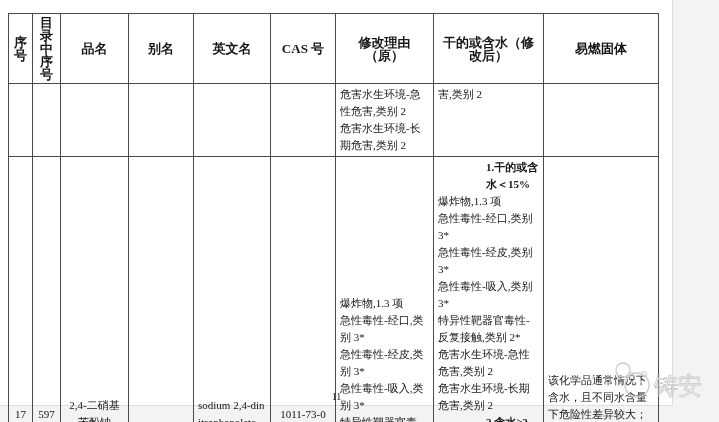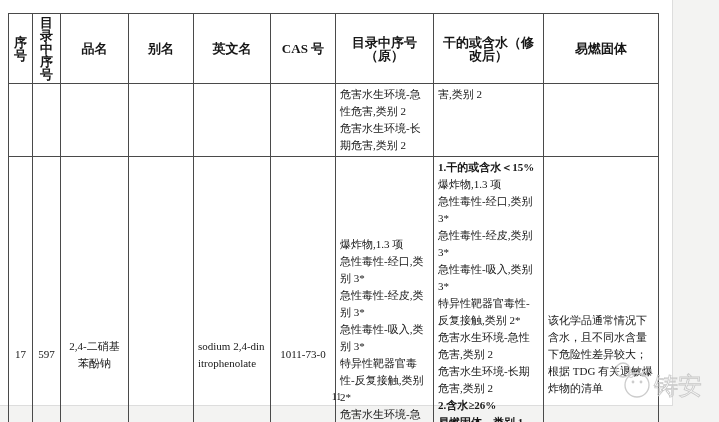--- a/index.html
+++ b/index.html
@@ -41,21 +41,21 @@
     line-height: 13px;
     height: 39px;
   }
   tr.carryover td { vertical-align: top; height: 61px; }
   tr.mainrow td { height: 269px; }
   .prelines { white-space: pre-line; }
   .center { text-align: center; }
   td.hazard-orig { vertical-align: top; padding-top: 19px; }
   td.hazard-rev  { vertical-align: top; padding-top: 2px; }
   td.reason      { vertical-align: middle; }
-  .bold { font-weight: bold; }
+  .bold { font-weight: bold; margin-left: 48px; }
   .footer-pageno {
     position: absolute;
     left: 0; top: 391px;
     width: 673px;
     text-align: center;
     font-size: 10px;
     color: #222;
   }
   .watermark {
     position: absolute;
@@ -82,21 +82,21 @@
         <col style="width:115px">
     </colgroup>
     <tbody>
         <tr>
       <th>序号</th>
       <th>目录中序号</th>
       <th>品名</th>
       <th>别名</th>
       <th>英文名</th>
       <th>CAS 号</th>
-      <th>目录中序号（原）</th>
+      <th>修改理由（原）</th>
       <th>干的或含水（修改后）</th>
       <th>易燃固体</th>
     </tr>
 
     <tr class="carryover">
       <td></td>
       <td></td>
       <td></td>
       <td></td>
       <td></td>

